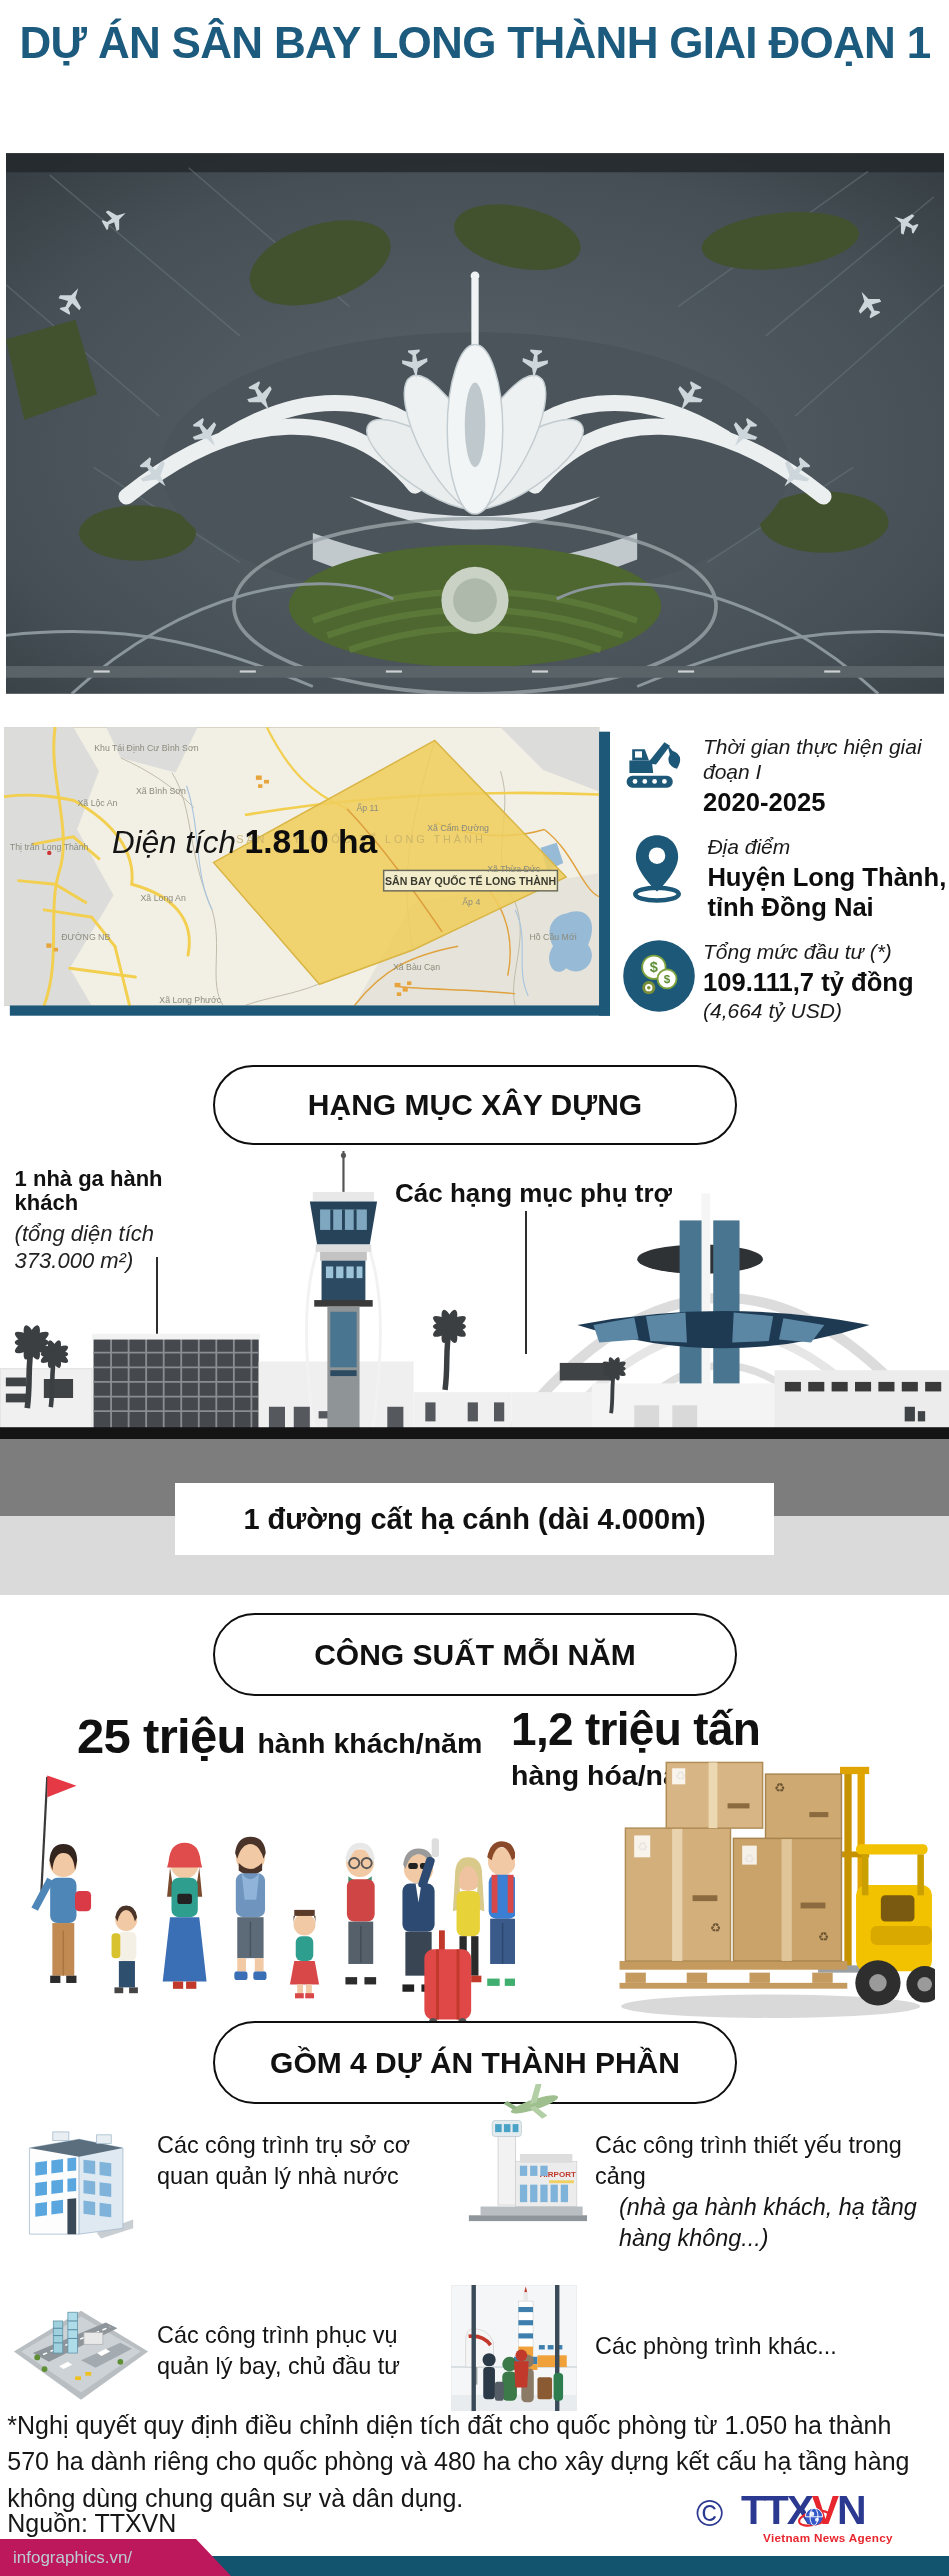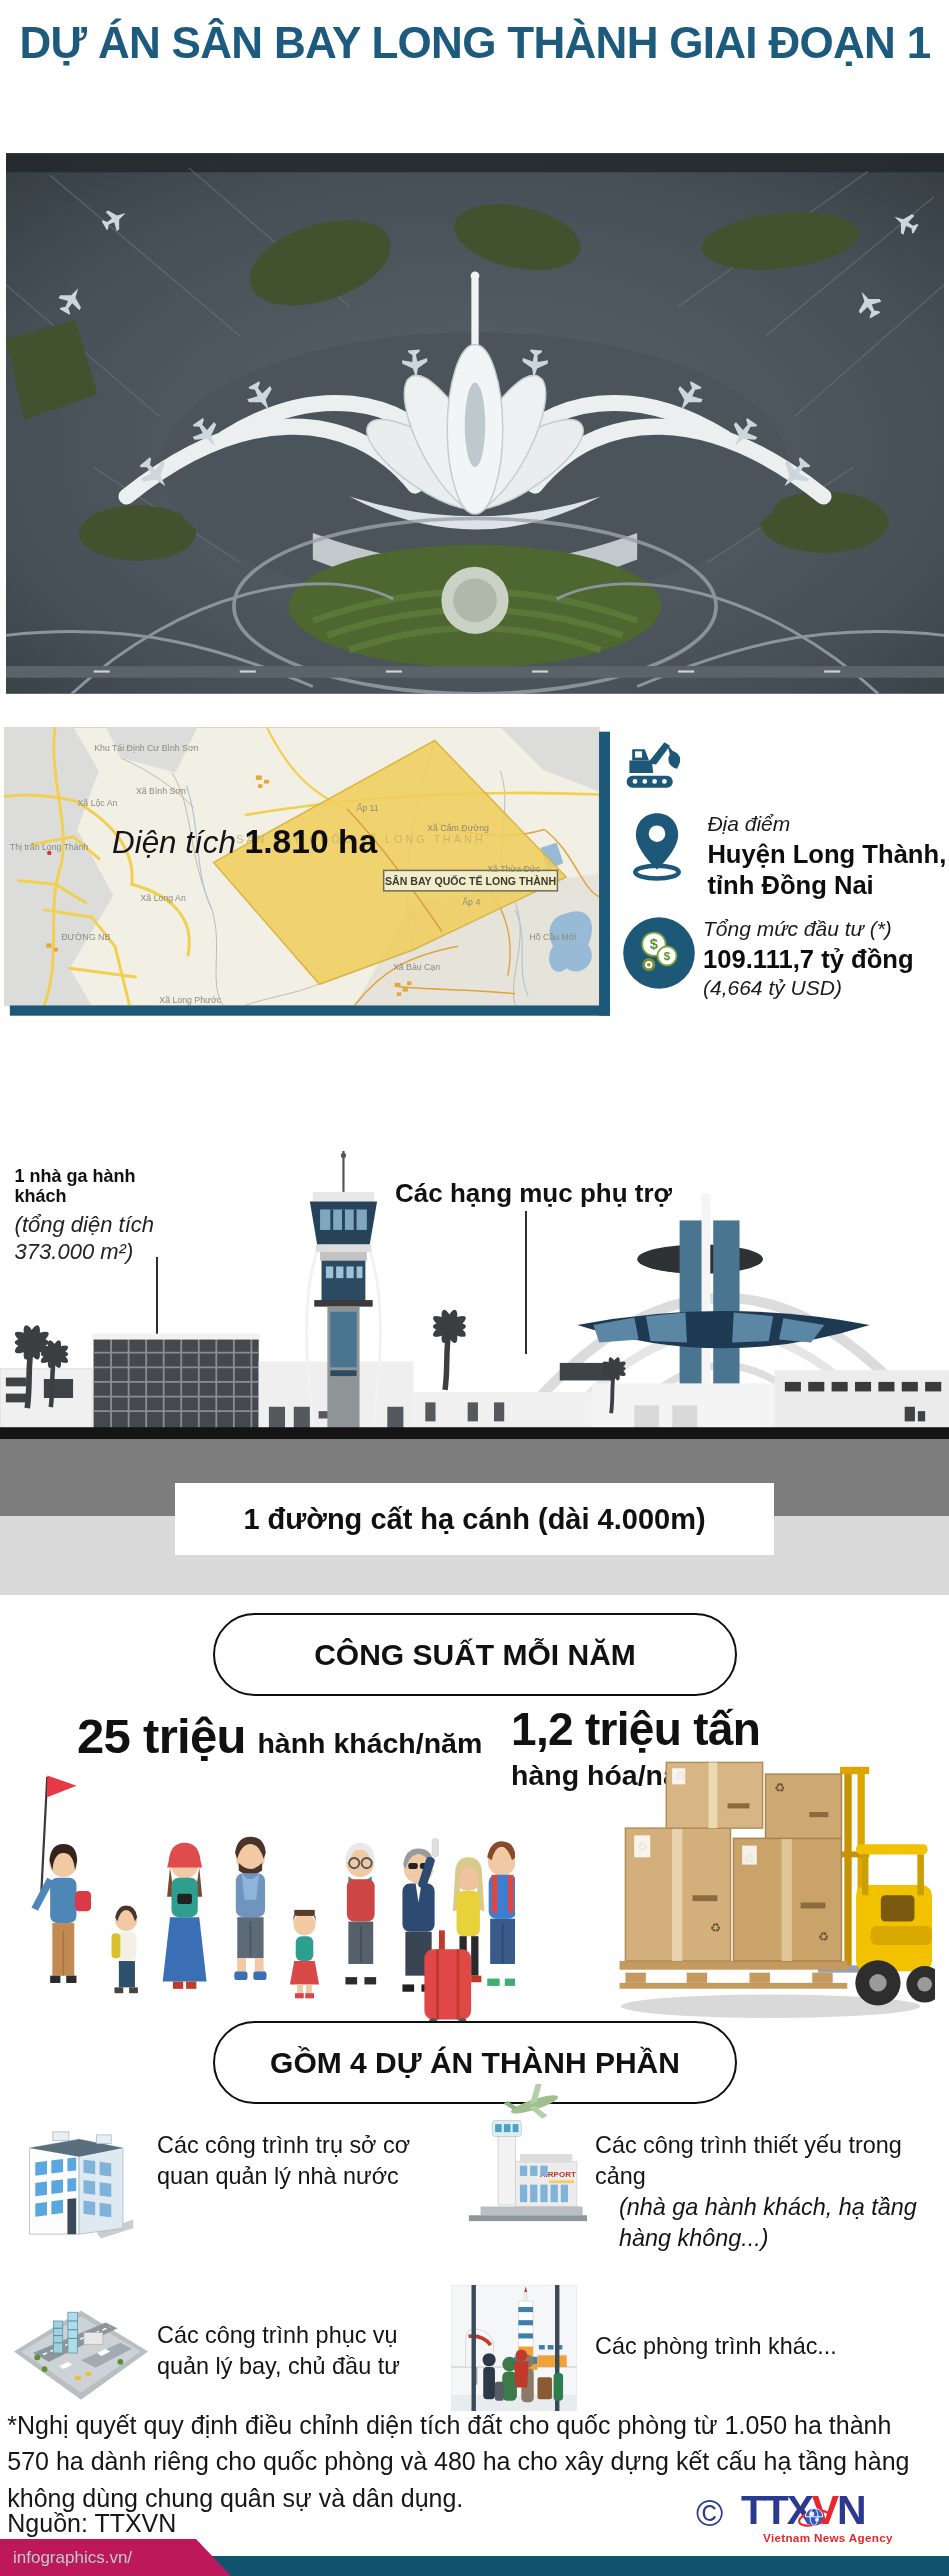--- a/index.html
+++ b/index.html
@@ -17,21 +17,21 @@
   
   .facts{left:621px;top:732px;width:327px;}
   .fact{display:flex;margin-bottom:14.6px;}
   .fact .ic{flex:0 0 82px;}
   .fact .tx{padding-top:1.5px;}
   .fact .lab{font-style:italic;font-size:21px;line-height:1.22;color:#1a1a1a;}
   .fact .val{font-weight:bold;font-size:25.6px;line-height:1.2;color:#0d0d0d;margin-top:2.2px;}
   .fact .note{font-style:italic;font-size:21px;color:#1a1a1a;margin-top:1.5px;}
   
   .lbl-terminal{left:14.6px;top:1167px;width:168px;}
-  .lbl-terminal .b{font-weight:bold;font-size:18px;line-height:1.1;}
+  .lbl-terminal .b{font-weight:bold;font-size:22px;line-height:1.1;}
   .lbl-terminal .i{font-style:italic;font-size:22px;line-height:1.25;margin-top:4.4px;color:#222;}
   .lbl-aux{left:395px;top:1178px;font-weight:bold;font-size:26px;}
   .conn{width:2.2px;background:#2e2e2e;}
   .band-dark{left:0;top:1434px;width:950px;height:82px;background:#7d7d7d;border-top:5.1px solid #141414;box-sizing:border-box;}
   .band-light{left:0;top:1516px;width:950px;height:79px;background:#dadada;}
   .runway-box{left:175px;top:1483px;width:599px;height:72px;background:#fff;display:flex;
               align-items:center;justify-content:center;font-weight:bold;font-size:29px;}
   
   .pax{left:77px;top:1708px;display:flex;align-items:baseline;gap:11.7px;}
   .num-big{font-weight:bold;font-size:49px;letter-spacing:-0.7px;}
@@ -264,20 +264,24 @@
           </g>
           <rect x="20" y="27" width="10" height="9" fill="#fff"></rect>
           <g fill="#fff">
               <circle cx="20" cy="70" r="3.4"></circle>
               <circle cx="34" cy="70" r="3.4"></circle>
               <circle cx="48" cy="70" r="3.4"></circle>
               <circle cx="62" cy="70" r="3.4"></circle>
             </g>
         </svg>
       </div>
+      <div class="tx">
+        <div class="lab">Thời gian thực hiện giai đoạn I</div>
+        <div class="val">2020-2025</div>
+      </div>
     </div>
     <div class="fact">
       <div class="ic" style="padding-left:4.4px;">
         <svg width="64" height="73" viewBox="0 0 100 112">
           <ellipse cx="50" cy="96" rx="34" ry="10" fill="none" stroke="#1d5878" stroke-width="7"></ellipse>
           <path d="M50,4 C30,4 17,19 17,38 C17,62 50,92 50,92 C50,92 83,62 83,38 C83,19 70,4 50,4 Z" fill="#1d5878"></path>
           <circle cx="50" cy="36" r="13" fill="#fff"></circle>
         </svg>
       </div>
       <div class="tx">
@@ -299,20 +303,23 @@
         </svg>
       </div>
       <div class="tx">
         <div class="lab">Tổng mức đầu tư (*)</div>
         <div class="val">109.111,7 tỷ đồng</div>
         <div class="note">(4,664 tỷ USD)</div>
       </div>
     </div>
   </div>
 
+  <div class="abs pill" style="top:1065px;height:76px;">
+    <span>HẠNG MỤC XÂY DỰNG</span>
+  </div>
 
   <div class="abs lbl-terminal">
     <div class="b">1 nhà ga hành khách</div>
     <div class="i">(tổng diện tích 373.000 m²)</div>
   </div>
   <div class="abs lbl-aux">Các hạng mục phụ trợ</div>
   <div class="abs conn" style="left:156px;top:1257px;height:169px;"></div>
   <div class="abs conn" style="left:525px;top:1211px;height:143px;"></div>
 
   <svg class="abs" style="left:0;top:1151px;" width="950" height="285" viewBox="0 0 1300 390">

